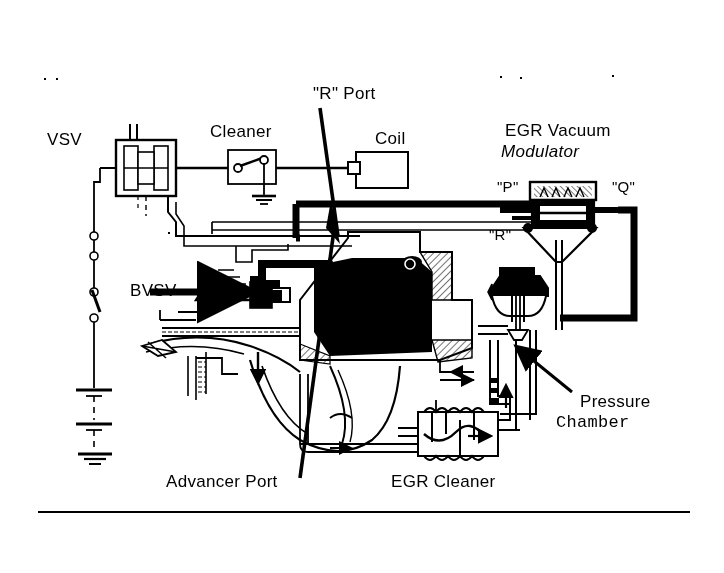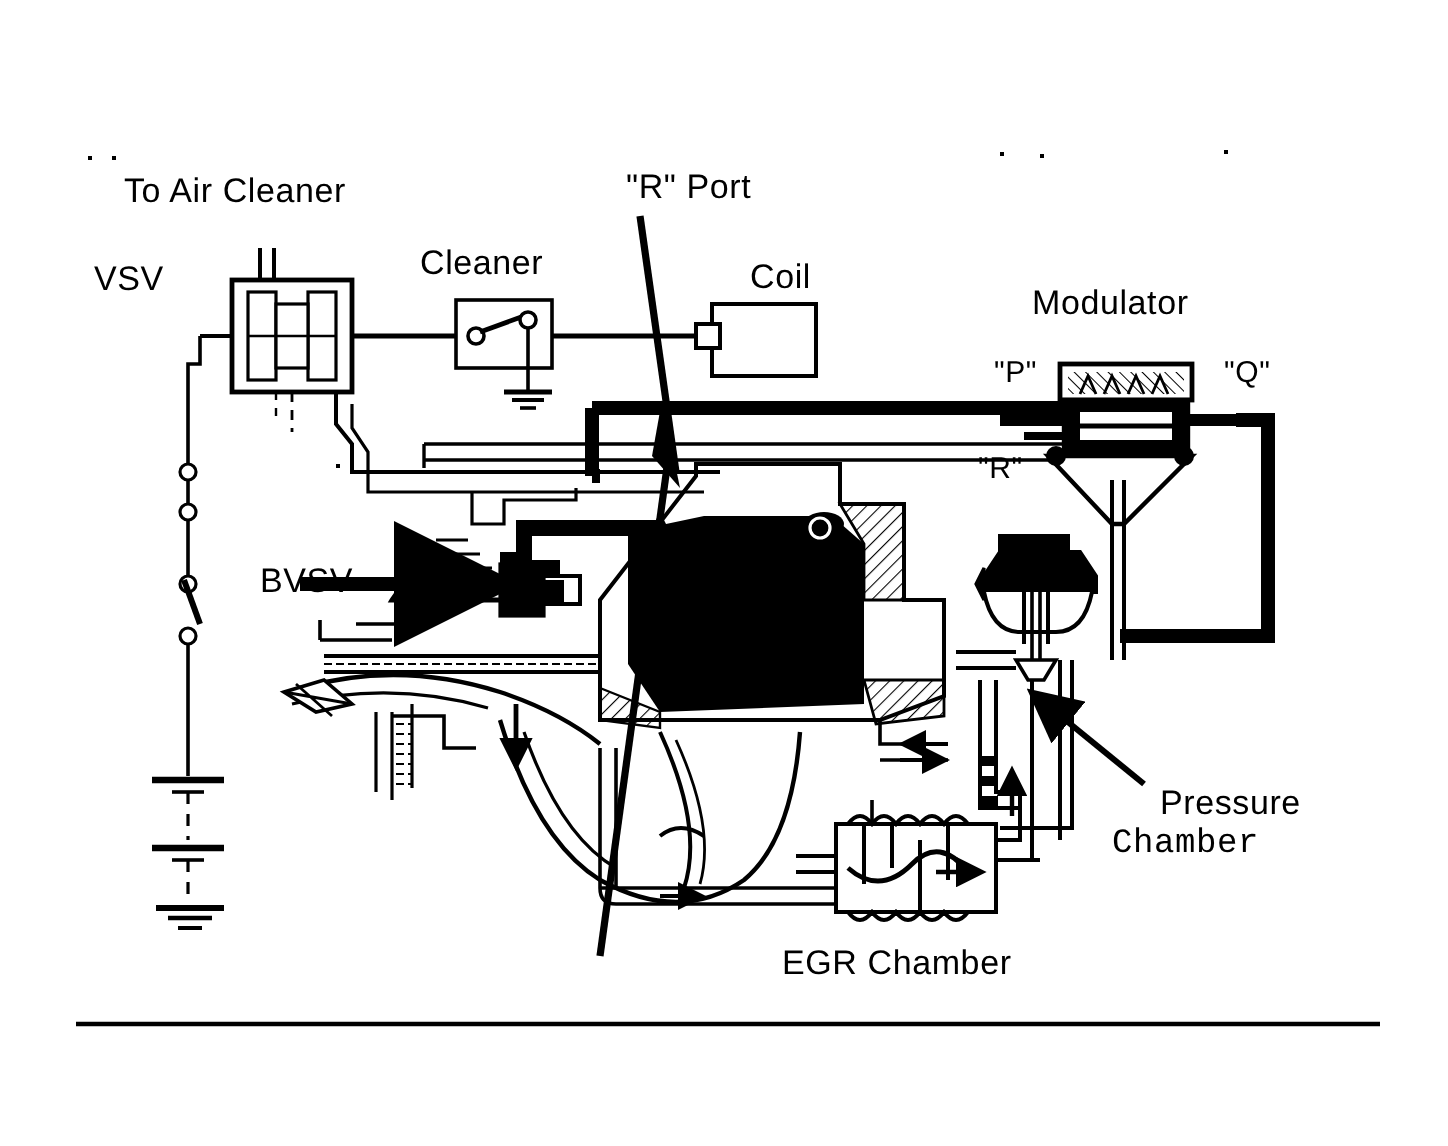--- a/index.html
+++ b/index.html
@@ -283,40 +283,41 @@
       <path d="M330 300 L330 262" stroke-width="3" marker-end="url(#ah)"></path>
 
       <path d="M150 292 L246 292" stroke-width="7" marker-end="url(#ah)"></path>
 
       <path d="M572 392 L518 348" stroke-width="3" marker-end="url(#ah)"></path>
     </g>
 
     <line x1="38" y1="512" x2="690" y2="512" stroke="#000" stroke-width="2.2"></line>
   </svg>
 
-  <div class="lbl" style="left:62px; top:86px;">To Air Cleaner</div>
 
   <div class="lbl" style="left:47px; top:130px;">VSV</div>
 
   <div class="lbl" style="left:210px; top:122px;">Cleaner</div>
 
   <div class="lbl" style="left:375px; top:129px;">Coil</div>
 
   <div class="lbl" style="left:313px; top:84px;">"R" Port</div>
 
-  <div class="lbl" style="left:516px; top:142px;">Modulator</div>
+  <div class="lbl" style="left:505px; top:121px;">EGR Vacuum</div>
+  <div class="lbl" style="left:501px; top:142px;font-style:italic;">Modulator</div>
 
   <div class="lbl small" style="left:497px; top:177px;">"P"</div>
 
   <div class="lbl small" style="left:612px; top:177px;">"Q"</div>
 
   <div class="lbl small" style="left:489px; top:225px;">"R"</div>
 
 
   <div class="lbl" style="left:90px; top:281px;margin-left:40px;">BVSV</div>
 
   <div class="lbl" style="left:580px; top:392px;">Pressure</div>
   <div class="lbl" style="left:556px; top:413px;font-family:Liberation Mono, monospace;">Chamber</div>
 
-
-  <div class="lbl" style="left:391px; top:472px;">EGR Chamber</div>
+  <div class="lbl" style="left:166px; top:472px;">Advancer Port</div>
+
+  <div class="lbl" style="left:391px; top:472px;">EGR Cleaner</div>
 
 </div>
 
 </body></html>

